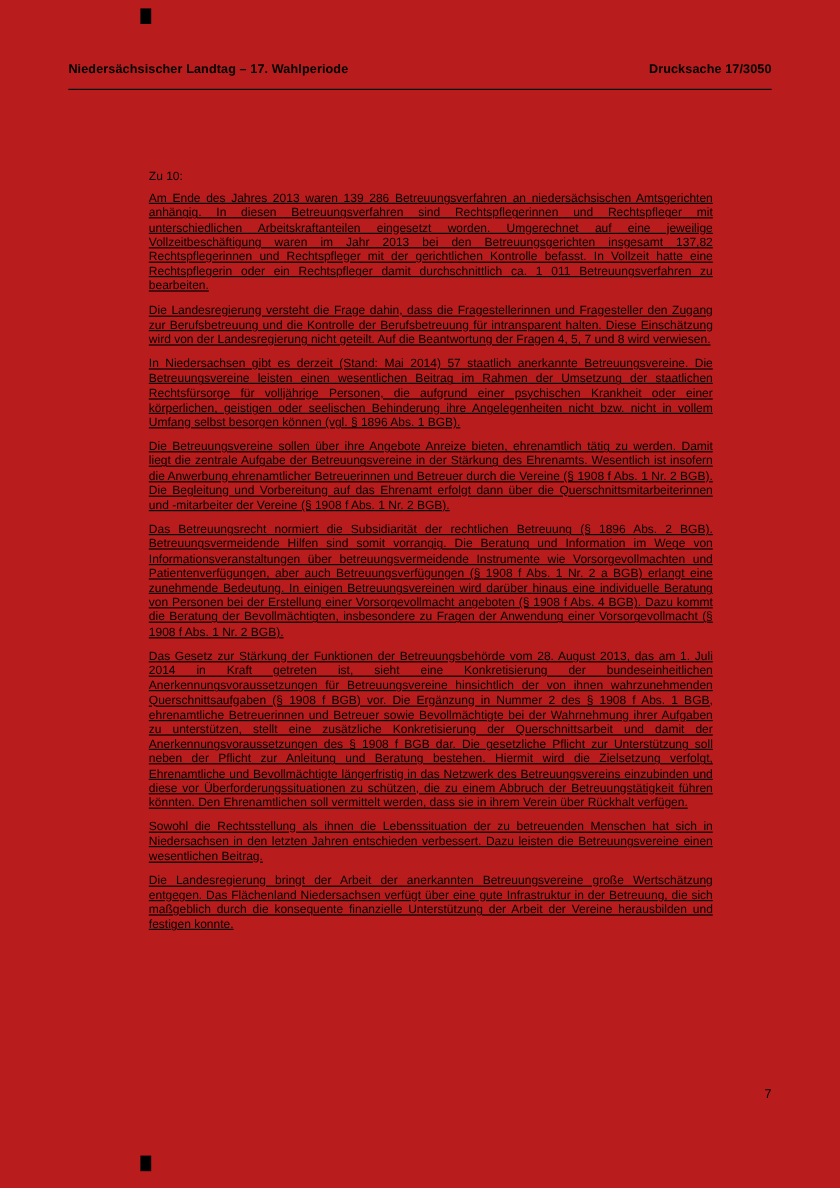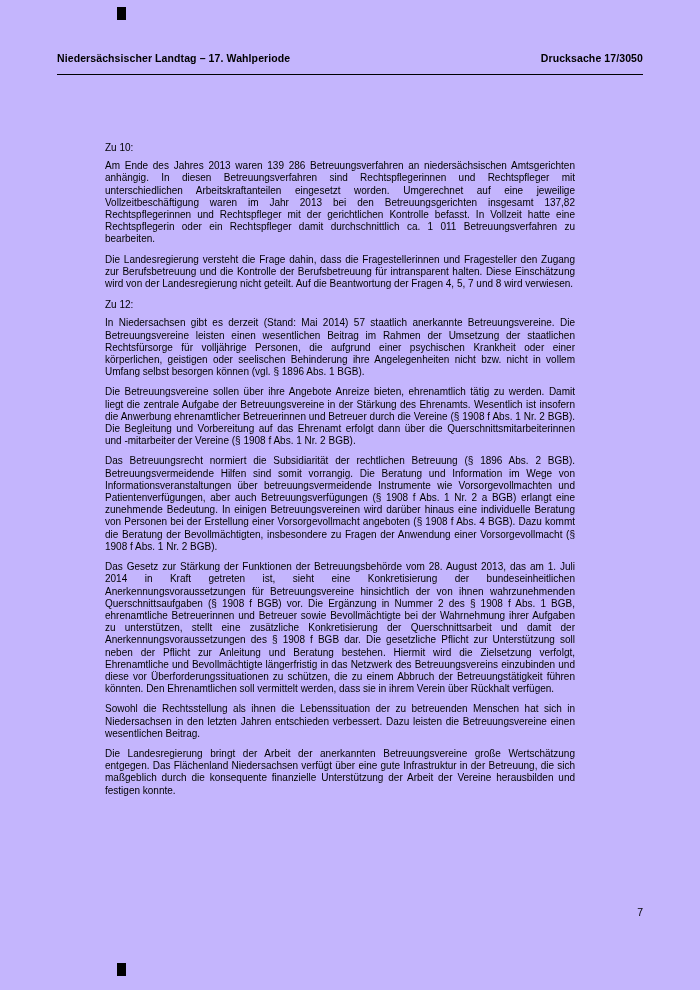--- a/index.html
+++ b/index.html
@@ -3,21 +3,21 @@
 <meta charset="utf-8">
 <style>
   * { margin: 0; padding: 0; box-sizing: border-box; }
   html, body { background: #ffffff; }
   body { width: 700px; height: 990px; overflow: hidden; }
 
   .page {
     position: relative;
     width: 700px;
     height: 990px;
-    background: #c4b5fd;
+    background: #b91c1c;
     font-family: "Liberation Sans", "DejaVu Sans", sans-serif;
     color: #000000;
   }
 
   .reg-mark {
     position: absolute;
     left: 117px;
     width: 9px;
     height: 13px;
     background: #000000;
@@ -42,37 +42,38 @@
     position: absolute;
     top: 74px;
     left: 57px;
     width: 586px;
     border-top: 1px solid #000000;
   }
 
   .doc-body {
     position: absolute;
     top: 142px;
-    left: 105px;
+    left: 124px;
     width: 470px;
     font-size: 10px;
     line-height: 12.2px;
     text-align: justify;
     hyphens: auto;
     -webkit-hyphens: auto;
   }
 
   .section-heading {
     margin: 9px 0 6px 0;
     text-align: left;
   }
   section:first-of-type .section-heading { margin-top: 0; }
 
   .para {
     margin: 0 0 8px 0;
+    text-decoration: underline;
   }
   section:last-of-type .para:last-child { margin-bottom: 0; }
 
   .doc-footer {
     position: absolute;
     right: 57px;
     bottom: 72px;
     font-size: 10.5px;
   }
 </style>
@@ -95,21 +96,20 @@
     <section>
       <p class="section-heading">Zu 10:</p>
       <p class="para">Am Ende des Jahres 2013 waren 139 286 Betreuungsverfahren an niedersächsischen Amtsgerichten anhängig. In diesen Betreuungsverfahren sind Rechtspflegerinnen und Rechtspfleger mit unterschiedlichen Arbeitskraftanteilen eingesetzt worden. Umgerechnet auf eine jeweilige Vollzeitbeschäftigung waren im Jahr 2013 bei den Betreuungsgerichten insgesamt 137,82 Rechtspflegerinnen und Rechtspfleger mit der gerichtlichen Kontrolle befasst. In Vollzeit hatte eine Rechtspflegerin oder ein Rechtspfleger damit durchschnittlich ca. 1 011 Betreuungsverfahren zu bearbeiten.</p>
     </section>
 
     <section>
       <p class="para">Die Landesregierung versteht die Frage dahin, dass die Fragestellerinnen und Fragesteller den Zugang zur Berufsbetreuung und die Kontrolle der Berufsbetreuung für intransparent halten. Diese Einschätzung wird von der Landesregierung nicht geteilt. Auf die Beantwortung der Fragen 4, 5, 7 und 8 wird verwiesen.</p>
     </section>
 
     <section>
-      <p class="section-heading">Zu 12:</p>
       <p class="para">In Niedersachsen gibt es derzeit (Stand: Mai 2014) 57 staatlich anerkannte Betreuungsvereine. Die Betreuungsvereine leisten einen wesentlichen Beitrag im Rahmen der Umsetzung der staatlichen Rechtsfürsorge für volljährige Personen, die aufgrund einer psychischen Krankheit oder einer körperlichen, geistigen oder seelischen Behinderung ihre Angelegenheiten nicht bzw. nicht in vollem Umfang selbst besorgen können (vgl. § 1896 Abs. 1 BGB).</p>
       <p class="para">Die Betreuungsvereine sollen über ihre Angebote Anreize bieten, ehrenamtlich tätig zu werden. Damit liegt die zentrale Aufgabe der Betreuungsvereine in der Stärkung des Ehrenamts. Wesentlich ist insofern die Anwerbung ehrenamtlicher Betreuerinnen und Betreuer durch die Vereine (§ 1908 f Abs. 1 Nr. 2 BGB). Die Begleitung und Vorbereitung auf das Ehrenamt erfolgt dann über die Querschnittsmitarbeiterinnen und -mitarbeiter der Vereine (§ 1908 f Abs. 1 Nr. 2 BGB).</p>
       <p class="para">Das Betreuungsrecht normiert die Subsidiarität der rechtlichen Betreuung (§ 1896 Abs. 2 BGB). Betreuungsvermeidende Hilfen sind somit vorrangig. Die Beratung und Information im Wege von Informationsveranstaltungen über betreuungsvermeidende Instrumente wie Vorsorgevollmachten und Patientenverfügungen, aber auch Betreuungsverfügungen (§ 1908 f Abs. 1 Nr. 2 a BGB) erlangt eine zunehmende Bedeutung. In einigen Betreuungsvereinen wird darüber hinaus eine individuelle Beratung von Personen bei der Erstellung einer Vorsorgevollmacht angeboten (§ 1908 f Abs. 4 BGB). Dazu kommt die Beratung der Bevollmächtigten, insbesondere zu Fragen der Anwendung einer Vorsorgevollmacht (§ 1908 f Abs. 1 Nr. 2 BGB).</p>
       <p class="para">Das Gesetz zur Stärkung der Funktionen der Betreuungsbehörde vom 28. August 2013, das am 1. Juli 2014 in Kraft getreten ist, sieht eine Konkretisierung der bundeseinheitlichen Anerkennungsvoraussetzungen für Betreuungsvereine hinsichtlich der von ihnen wahrzunehmenden Querschnittsaufgaben (§ 1908 f BGB) vor. Die Ergänzung in Nummer 2 des § 1908 f Abs. 1 BGB, ehrenamtliche Betreuerinnen und Betreuer sowie Bevollmächtigte bei der Wahrnehmung ihrer Aufgaben zu unterstützen, stellt eine zusätzliche Konkretisierung der Querschnittsarbeit und damit der Anerkennungsvoraussetzungen des § 1908 f BGB dar. Die gesetzliche Pflicht zur Unterstützung soll neben der Pflicht zur Anleitung und Beratung bestehen. Hiermit wird die Zielsetzung verfolgt, Ehrenamtliche und Bevollmächtigte längerfristig in das Netzwerk des Betreuungsvereins einzubinden und diese vor Überforderungssituationen zu schützen, die zu einem Abbruch der Betreuungstätigkeit führen könnten. Den Ehrenamtlichen soll vermittelt werden, dass sie in ihrem Verein über Rückhalt verfügen.</p>
       <p class="para">Sowohl die Rechtsstellung als ihnen die Lebenssituation der zu betreuenden Menschen hat sich in Niedersachsen in den letzten Jahren entschieden verbessert. Dazu leisten die Betreuungsvereine einen wesentlichen Beitrag.</p>
     </section>
 
     <section>
       <p class="para">Die Landesregierung bringt der Arbeit der anerkannten Betreuungsvereine große Wertschätzung entgegen. Das Flächenland Niedersachsen verfügt über eine gute Infrastruktur in der Betreuung, die sich maßgeblich durch die konsequente finanzielle Unterstützung der Arbeit der Vereine herausbilden und festigen konnte.</p>
     </section>

